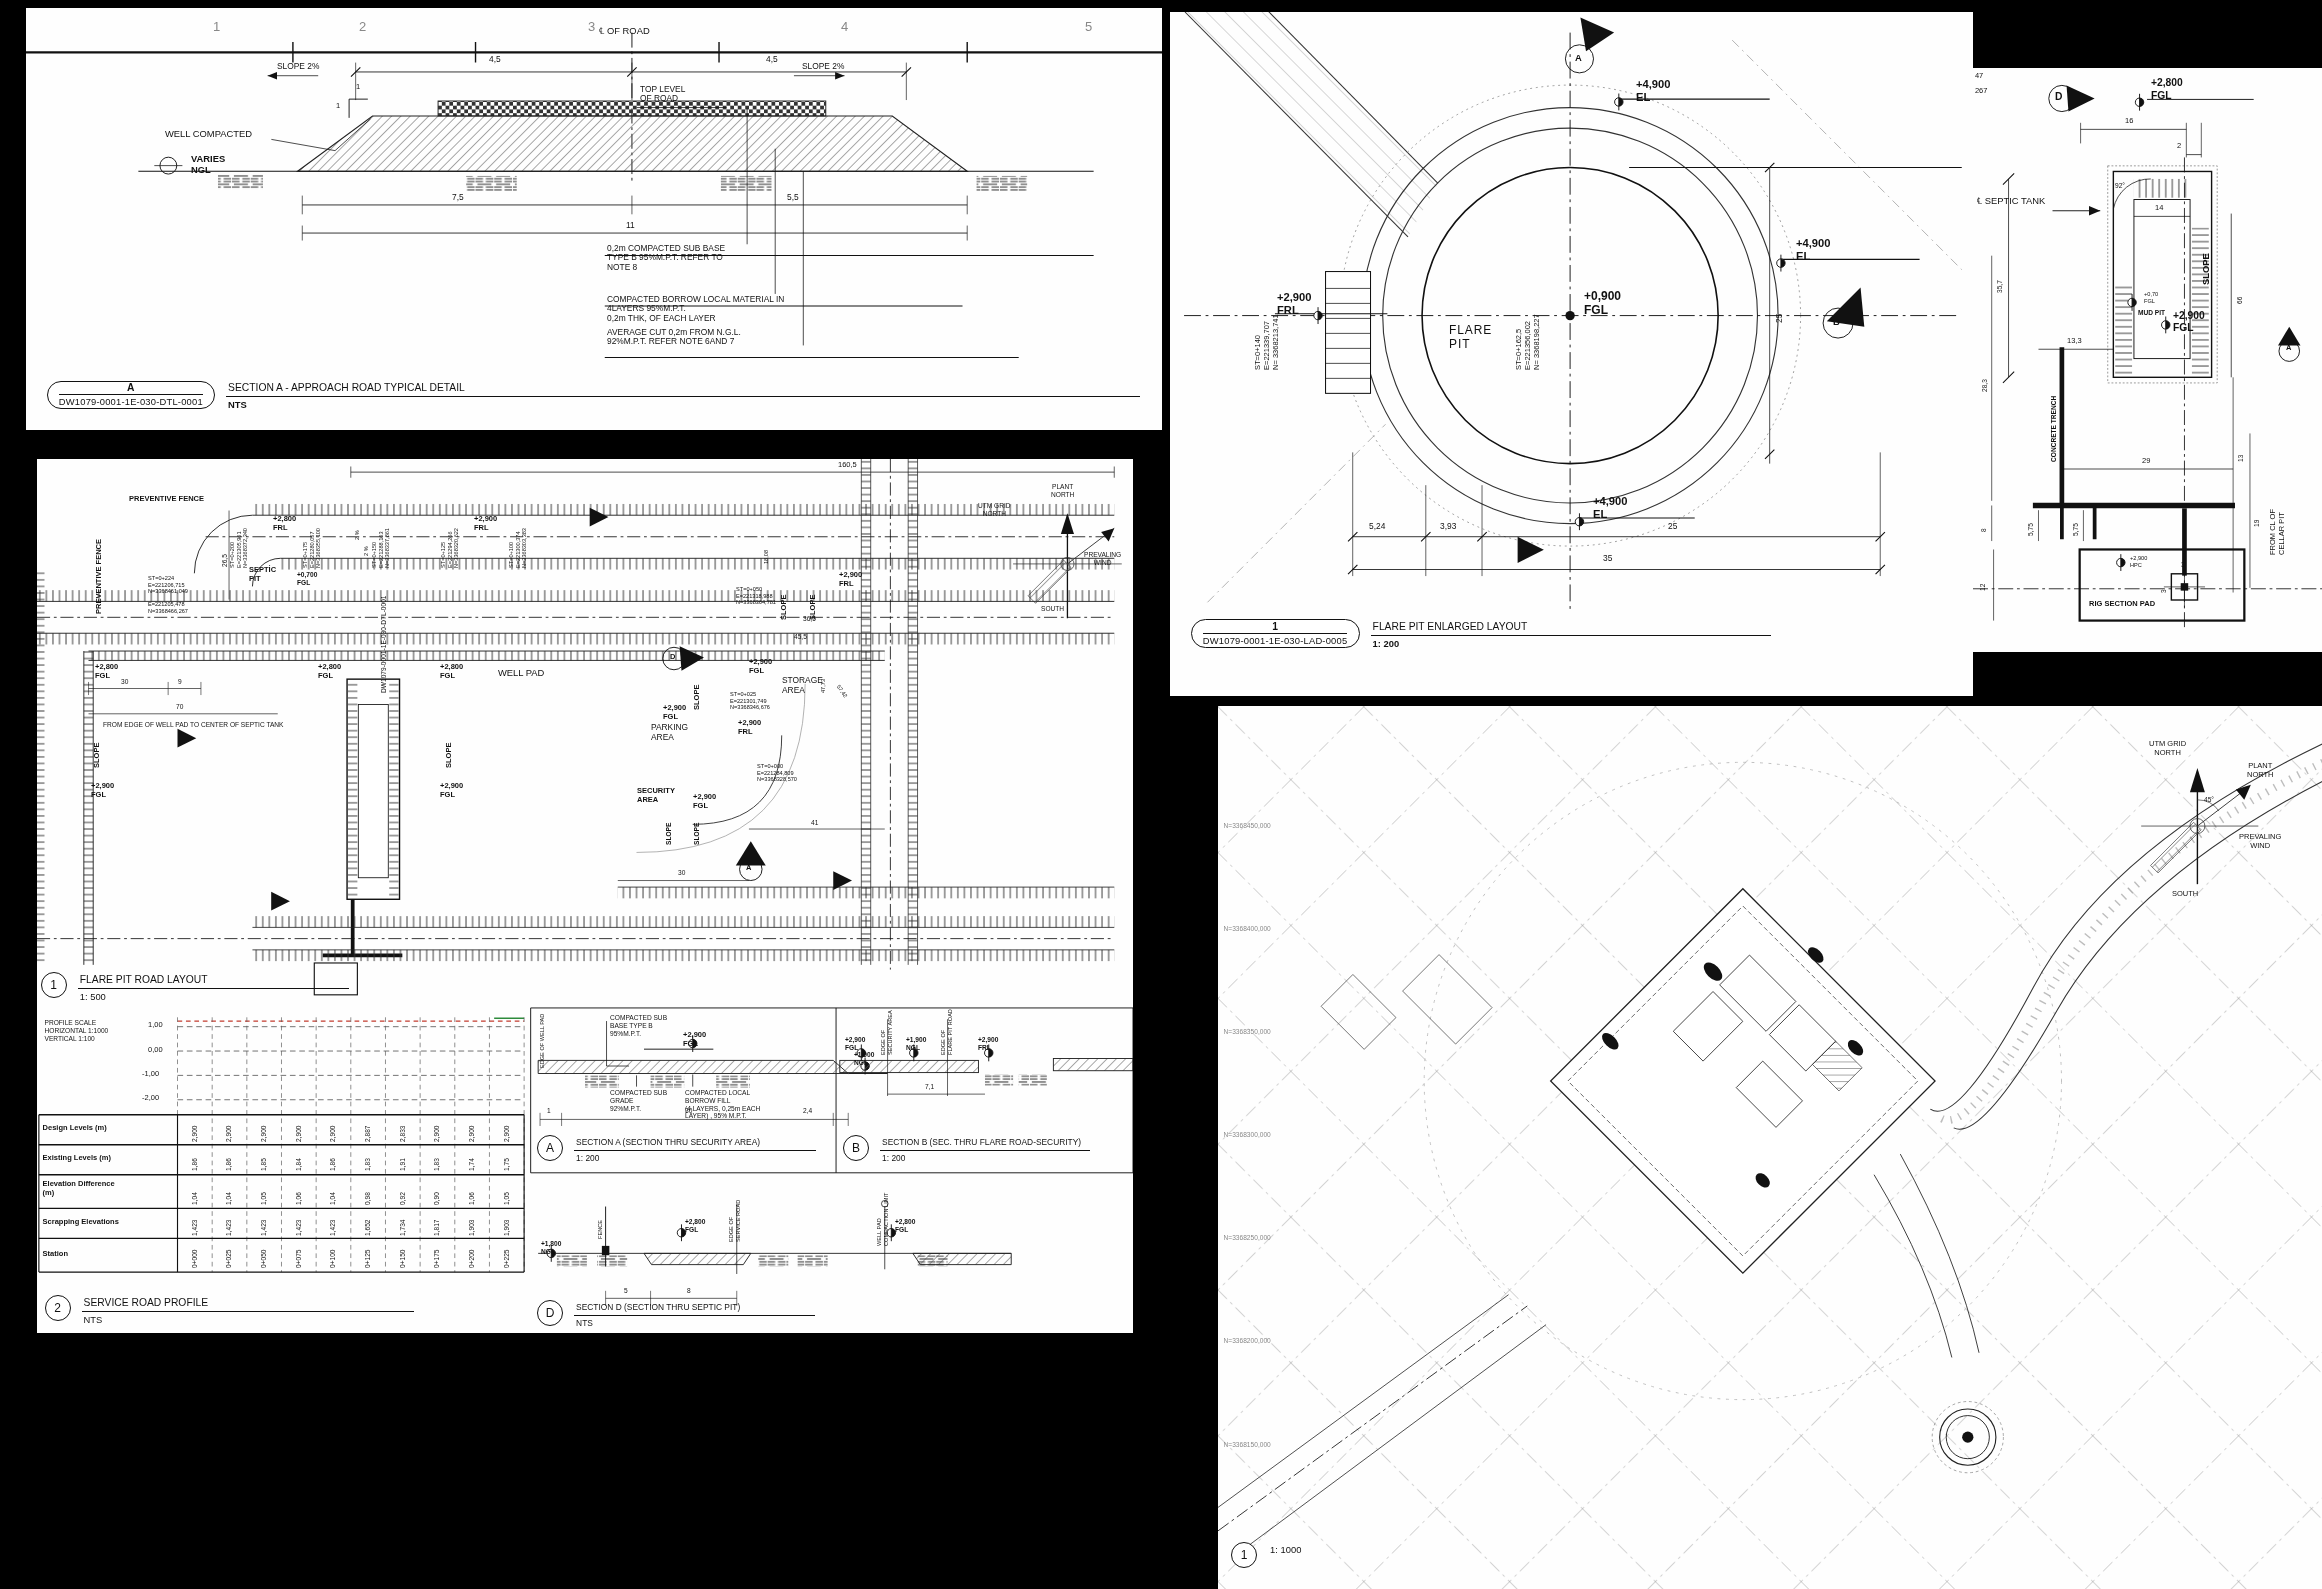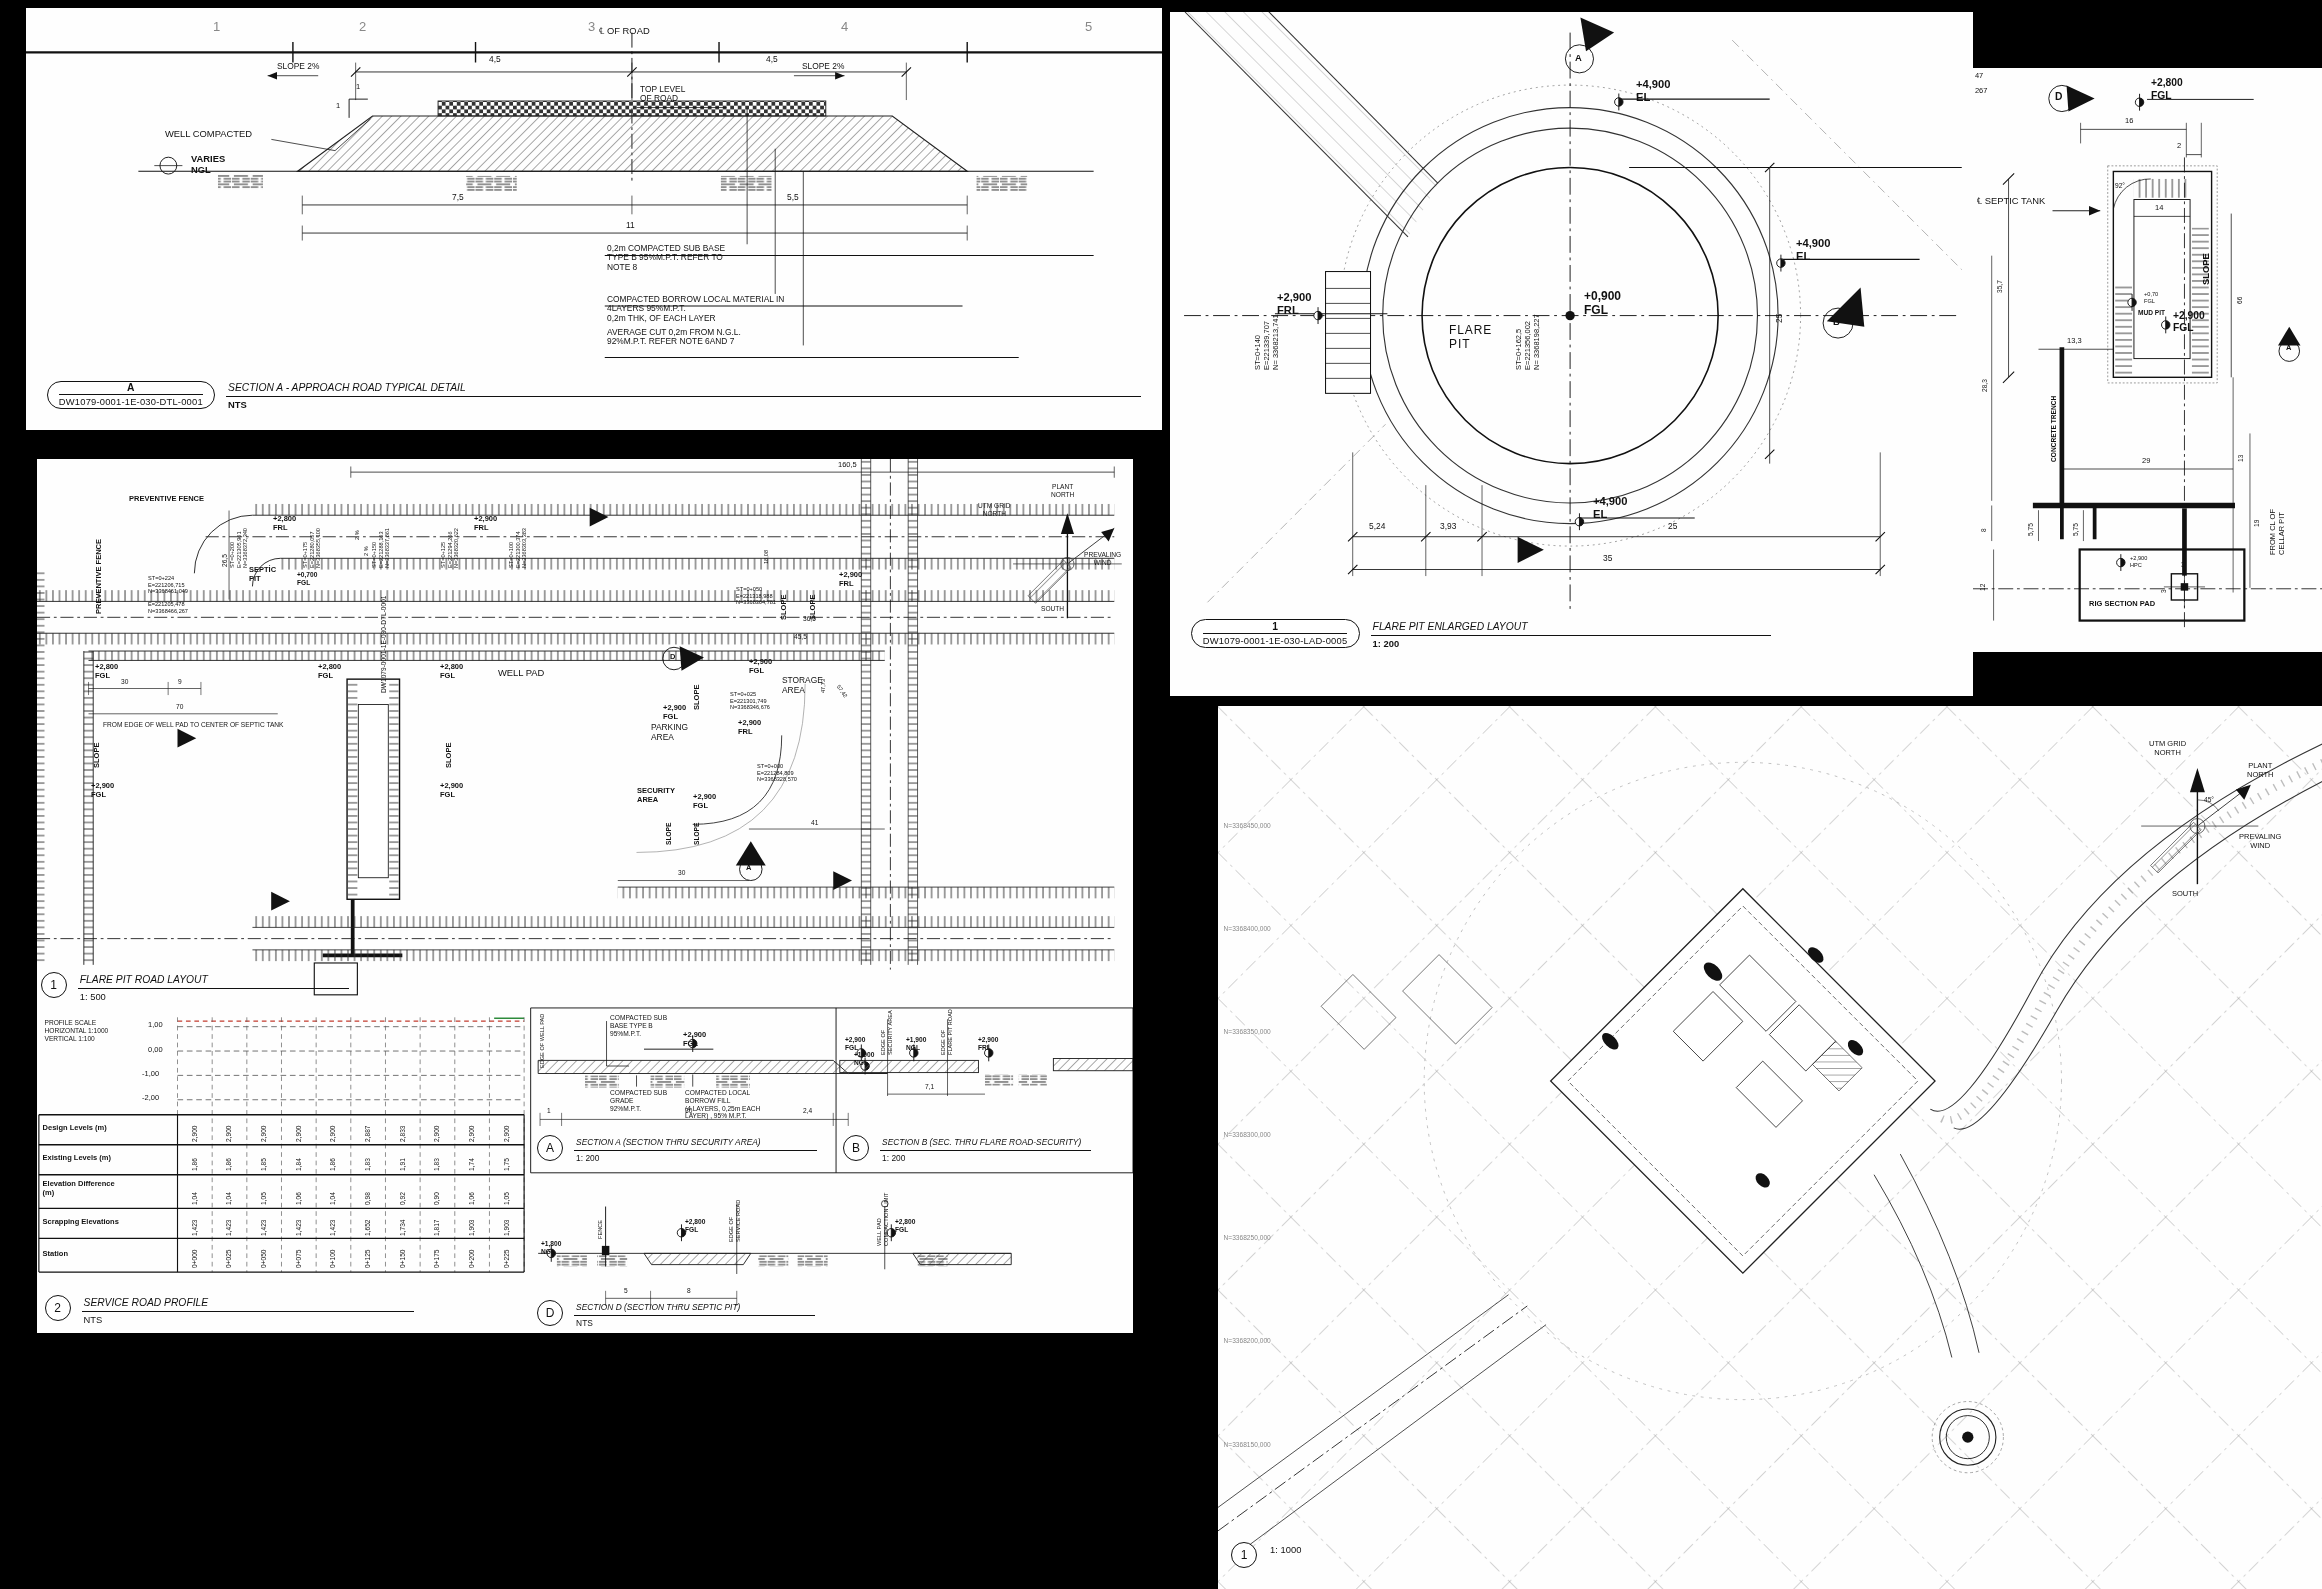--- a/index.html
+++ b/index.html
@@ -14,21 +14,21 @@
   .f6{font-size:5.6px;}.f7{font-size:6.6px;}.f8{font-size:7.5px;}.f9{font-size:8.4px;}
   .f10{font-size:9.4px;}.f11{font-size:10.3px;}.f12{font-size:11.2px;}.f13{font-size:12px;}.f14{font-size:13px;}
   .rot{transform:rotate(-90deg);transform-origin:0 0;}
   .titleblk{position:absolute;display:flex;align-items:flex-start;}
   .pill{border:1.9px solid #111;border-radius:15px;padding:0.9px 11.2px;text-align:center;background:#fff;}
   .pill-top{font-weight:bold;font-size:10.3px;border-bottom:1.4px solid #111;padding:0 5.6px 0.9px;}
   .pill-bot{font-size:9.4px;padding-top:0.9px;letter-spacing:0.2px;}
   .cir{border:1.5px solid #111;border-radius:50%;width:24px;height:24px;line-height:24px;
        text-align:center;font-size:12px;flex:none;background:#fff;}
   .ttl{margin-left:11.2px;}
-  .ttl-name{font-size:10.3px;border-bottom:1.9px solid #111;padding:1.9px 66px 2.8px 1.9px;white-space:nowrap;font-style:italic;}
+  .ttl-name{font-size:10.3px;border-bottom:1.9px solid #111;padding:1.9px 66px 2.8px 1.9px;white-space:nowrap;}
   .ttl-scale{font-size:9.4px;padding:1.9px 1.9px;}
 </style>
 </head>
 <body>
 
 <div id="stage">
 
 <svg width="0" height="0" style="position:absolute">
   <defs>
     <pattern id="hatch" width="7" height="7" patternUnits="userSpaceOnUse" patternTransform="rotate(45)">

